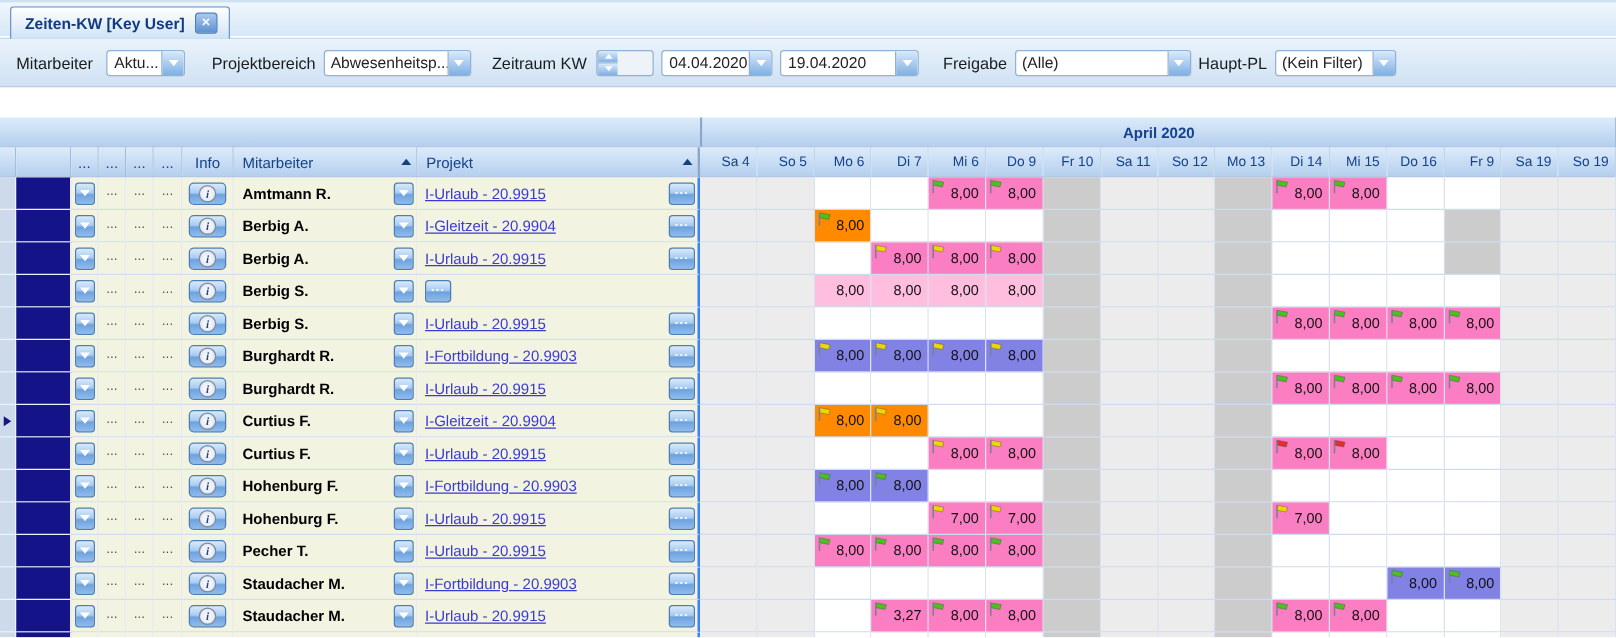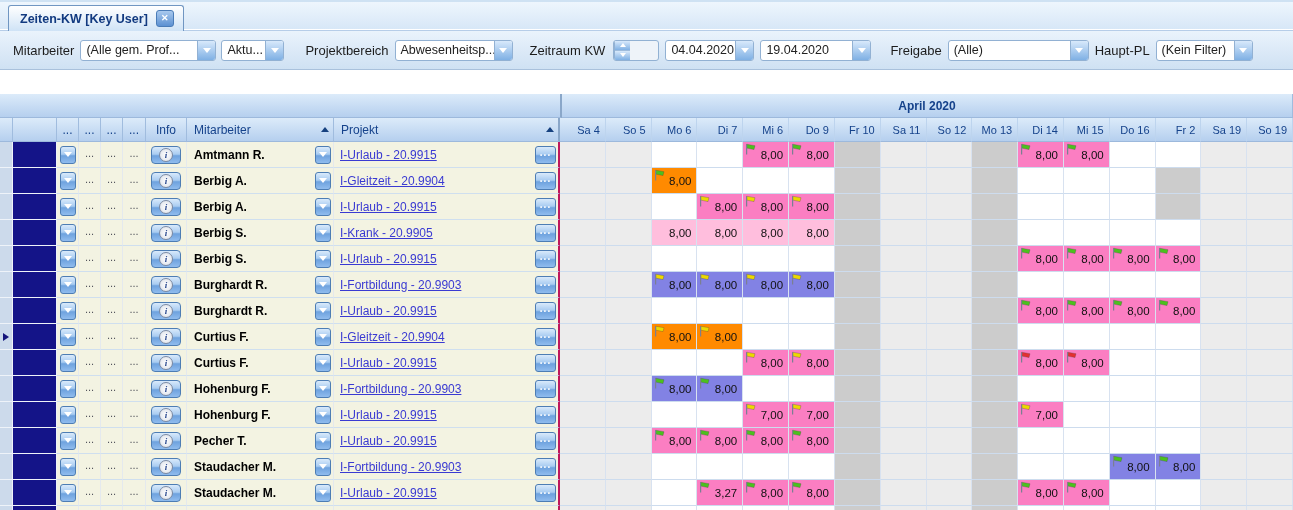--- a/index.html
+++ b/index.html
@@ -54,21 +54,21 @@
 
   .drow{height:26px;}
   .ic{width:13px;background:#ccdaeb;border-right:1px solid #eef3f9;border-bottom:1px solid #eef3f9;
       box-sizing:border-box;flex:none;display:flex;align-items:center;justify-content:center;}
   .selarrow{width:0;height:0;border-left:6px solid #16167c;border-top:4px solid transparent;border-bottom:4px solid transparent;}
   .nc{width:44px;background:#141488;border-right:1px solid #eef3f9;border-bottom:1px solid #eef3f9;box-sizing:border-box;flex:none;}
   .lc{background:#f3f3e2;border-right:1px solid #e4e9ee;border-bottom:1px solid #cfdfef;
       box-sizing:border-box;flex:none;display:flex;align-items:center;justify-content:center;}
   .lc.dots{font-size:11px;color:#55565e;padding-bottom:4px;}
   .namecell{justify-content:flex-start;padding-left:7px;font-weight:bold;font-size:12px;color:#000;}
-  .projcell{justify-content:flex-start;padding-left:6px;border-right:2px solid #be185d;}
+  .projcell{justify-content:flex-start;padding-left:6px;border-right:2px solid #3b82f6;}
   .plink{color:#3a3ad2;font-size:12px;text-decoration:underline;white-space:nowrap;overflow:hidden;flex:1;}
   .btn{background:linear-gradient(#d9eafb 0%,#a9ccf1 45%,#6ea2de 55%,#90bcee 100%);
        border:1px solid #4d7db4;border-radius:3px;color:#fff;display:flex;align-items:center;
        justify-content:center;box-sizing:border-box;flex:none;}
   .vbtn{width:16px;height:18px;}
   .infobtn{width:30px;height:18px;border-radius:4px;}
   .icircle{width:12px;height:12px;border-radius:50%;background:radial-gradient(#ffffff,#d8dee8);
        border:1px solid #7d8aa2;color:#24448c;font-size:9px;font-weight:bold;font-family:"Liberation Serif",serif;
        display:flex;align-items:center;justify-content:center;font-style:italic;}
   .dotbtn{width:21px;height:18px;font-size:10px;font-weight:bold;letter-spacing:1px;padding-bottom:5px;margin-right:2px;}
@@ -86,26 +86,20 @@
 
   <div class="tabbar">
     <div class="tab">
       <span>Zeiten-KW [Key User]</span>
       <span class="tabclose">✕</span>
     </div>
   </div>
 
   <div class="toolbar">
     <span class="tlabel">Mitarbeiter</span>
-    <span class="sel" style="width:136px">
-      <span class="txt">(Alle gem. Prof...</span>
-      <span class="arrow">
-          <span class="tri"></span>
-        </span>
-    </span>
     <span class="sel" style="width:63px;margin-left:5px">
       <span class="txt">Aktu...</span>
       <span class="arrow">
           <span class="tri"></span>
         </span>
     </span>
     <span class="tlabel" style="margin-left:21px">Projektbereich</span>
     <span class="sel" style="width:118px">
       <span class="txt">Abwesenheitsp...</span>
       <span class="arrow">
@@ -173,21 +167,21 @@
         <div class="hc day grow">Di 7</div>
         <div class="hc day grow">Mi 6</div>
         <div class="hc day grow">Do 9</div>
         <div class="hc day grow">Fr 10</div>
         <div class="hc day grow">Sa 11</div>
         <div class="hc day grow">So 12</div>
         <div class="hc day grow">Mo 13</div>
         <div class="hc day grow">Di 14</div>
         <div class="hc day grow">Mi 15</div>
         <div class="hc day grow">Do 16</div>
-        <div class="hc day grow">Fr 2</div>
+        <div class="hc day grow">Fr 9</div>
         <div class="hc day grow">Sa 19</div>
         <div class="hc day grow">So 19</div>
       </div>
       <div class="drow">
         <div class="ic"></div>
         <div class="nc"></div>
         <div class="lc" style="width: 22px;">
           <div class="btn vbtn">
             <div class="tri"></div>
           </div>
@@ -377,21 +371,20 @@
             <div class="icircle">i</div>
           </div>
         </div>
         <div class="lc namecell" style="width: 147px;">
           <div class="" style="flex: 1 1 0%;">Berbig S.</div>
           <div class="btn vbtn" style="margin-right: 2px;">
             <div class="tri"></div>
           </div>
         </div>
         <div class="lc projcell" style="width: 226px;">
-          <a class="plink" href="#">I-Krank - 20.9905</a>
           <div class="btn dotbtn">...</div>
         </div>
         <div class="dc weekend"></div>
         <div class="dc weekend"></div>
         <div class="dc work" style="background: rgb(255, 190, 221);">
           <div class="val">8,00</div>
         </div>
         <div class="dc work" style="background: rgb(255, 190, 221);">
           <div class="val">8,00</div>
         </div>

